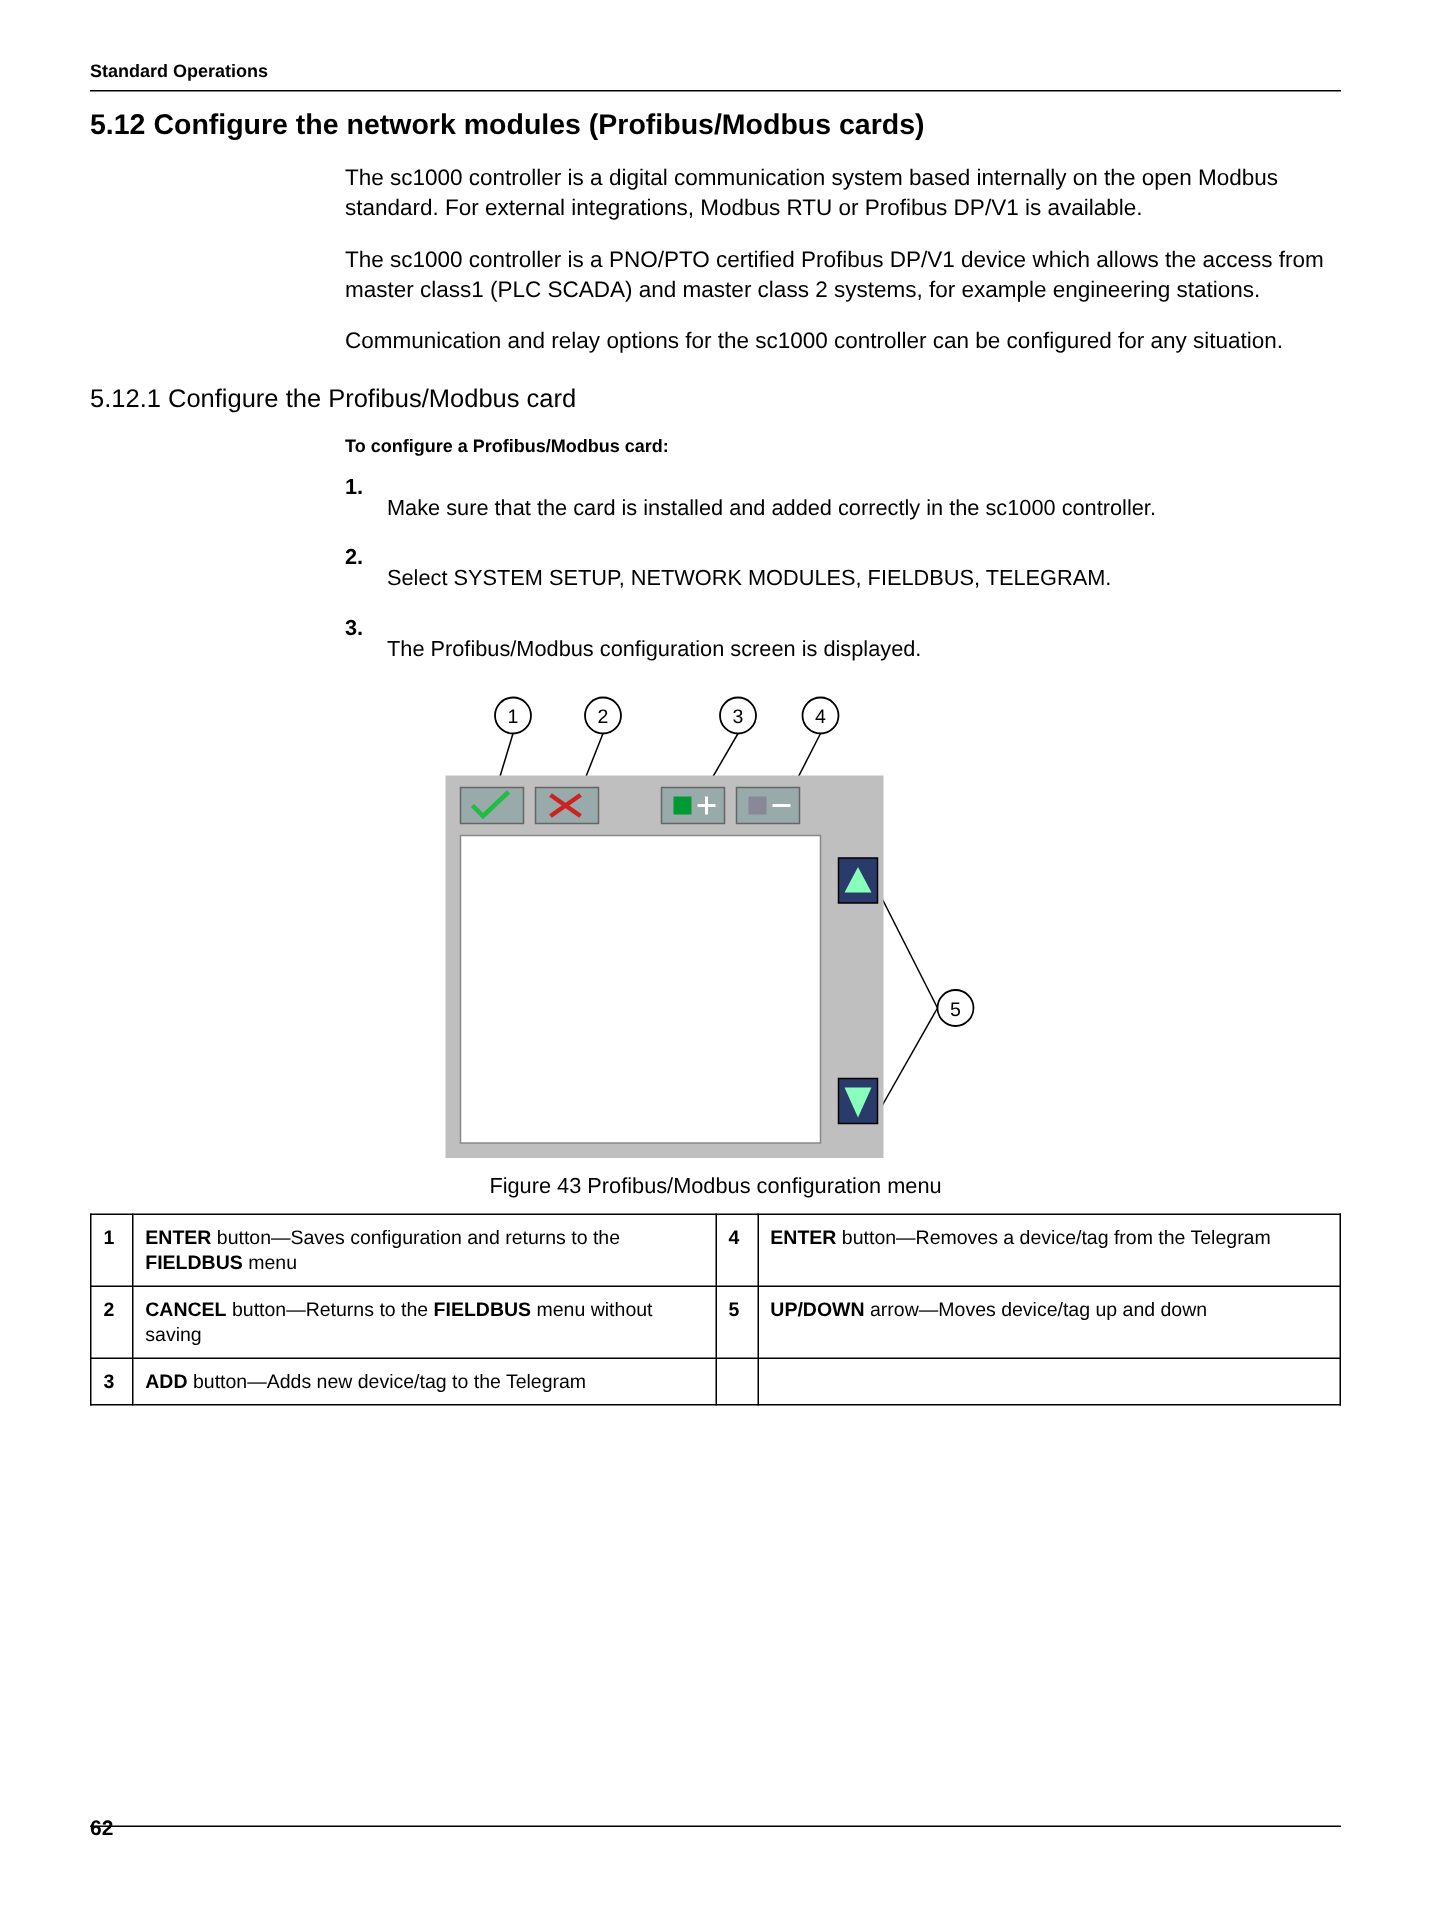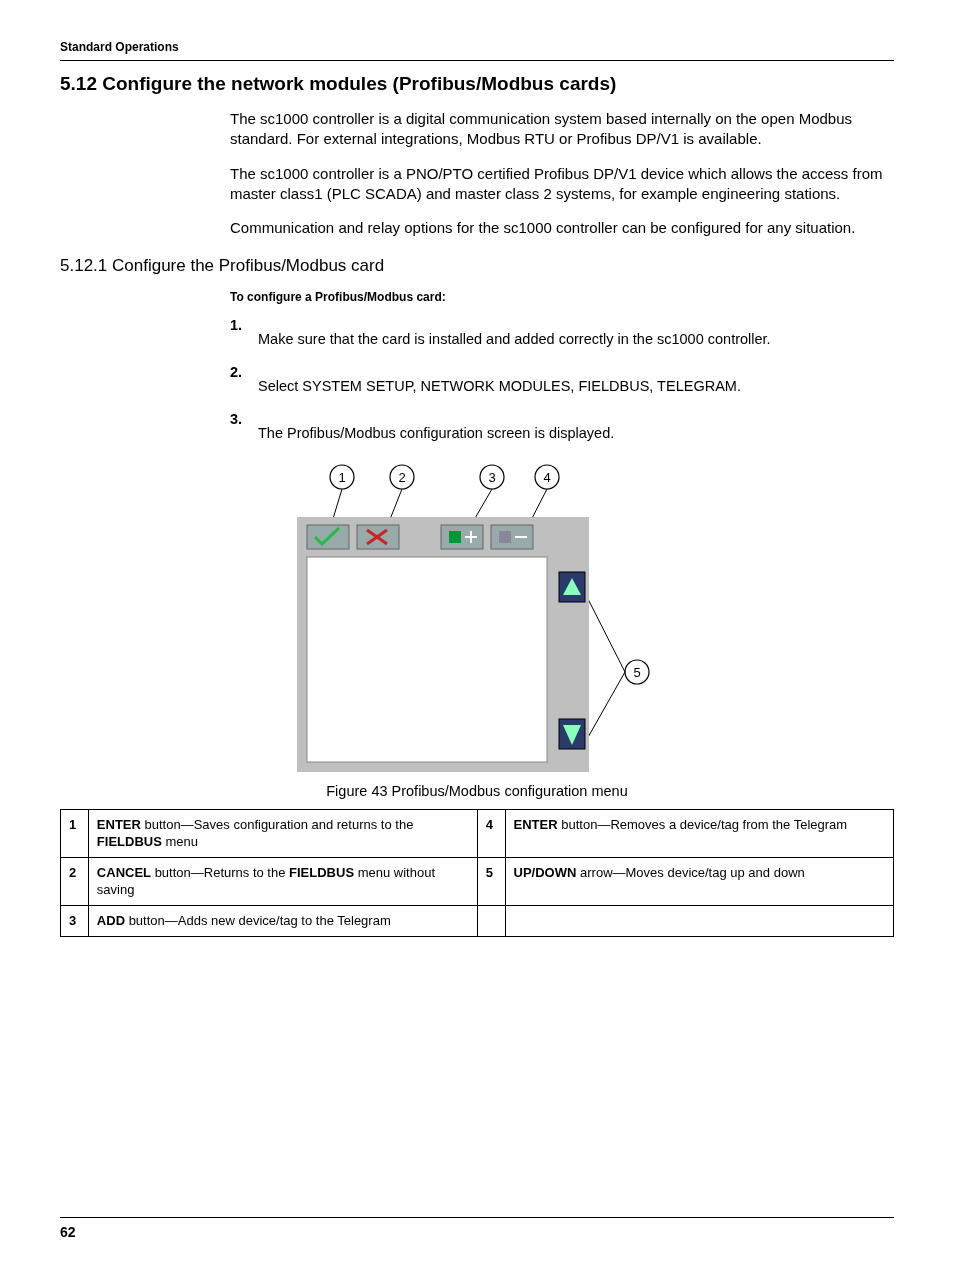--- a/index.html
+++ b/index.html
@@ -56,21 +56,21 @@
     padding: 6px 8px;
     vertical-align: top;
     line-height: 1.35;
   }
   table.legend td.num { width: 28px; font-weight: bold; }
   table.legend td.desc { width: 400px; }
 
   .page-num {
     position: absolute;
     left: 60px;
-    bottom: 30px;
+    bottom: 44px;
     font-weight: bold;
     font-size: 14px;
   }
   .footer-rule {
     position: absolute;
     left: 60px; right: 60px;
     bottom: 52px;
     border-top: 1.5px solid #000;
   }
 </style>

